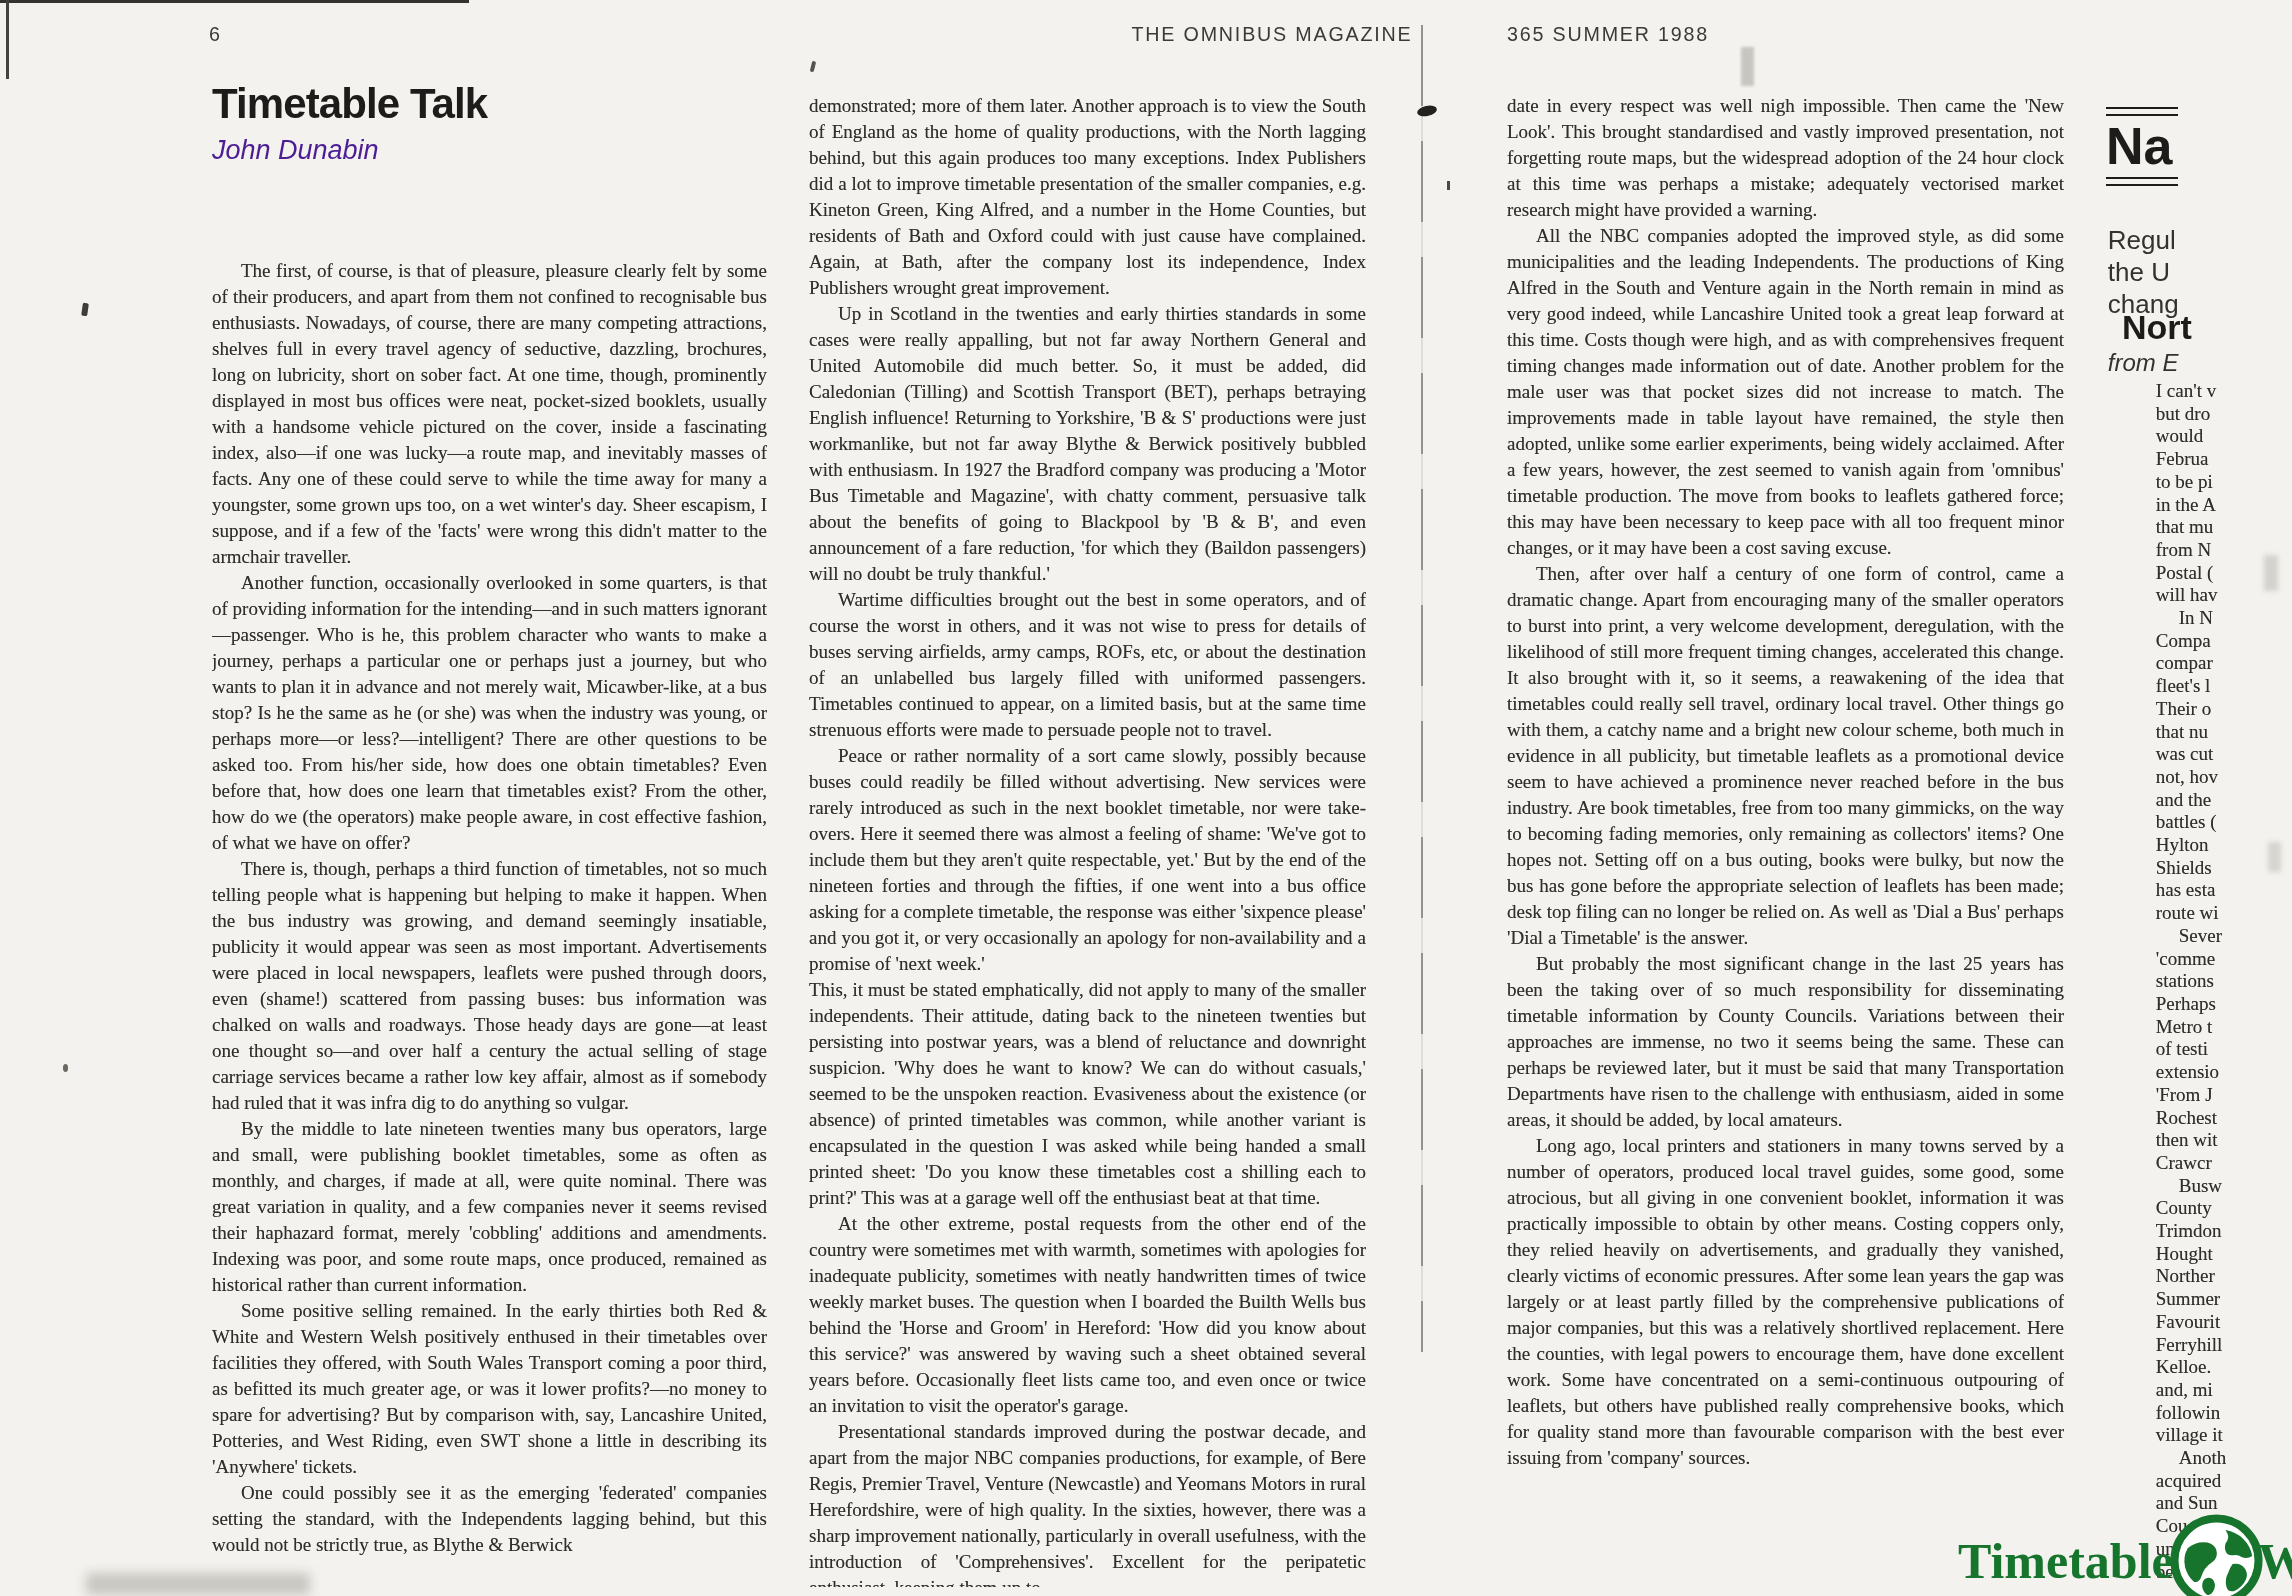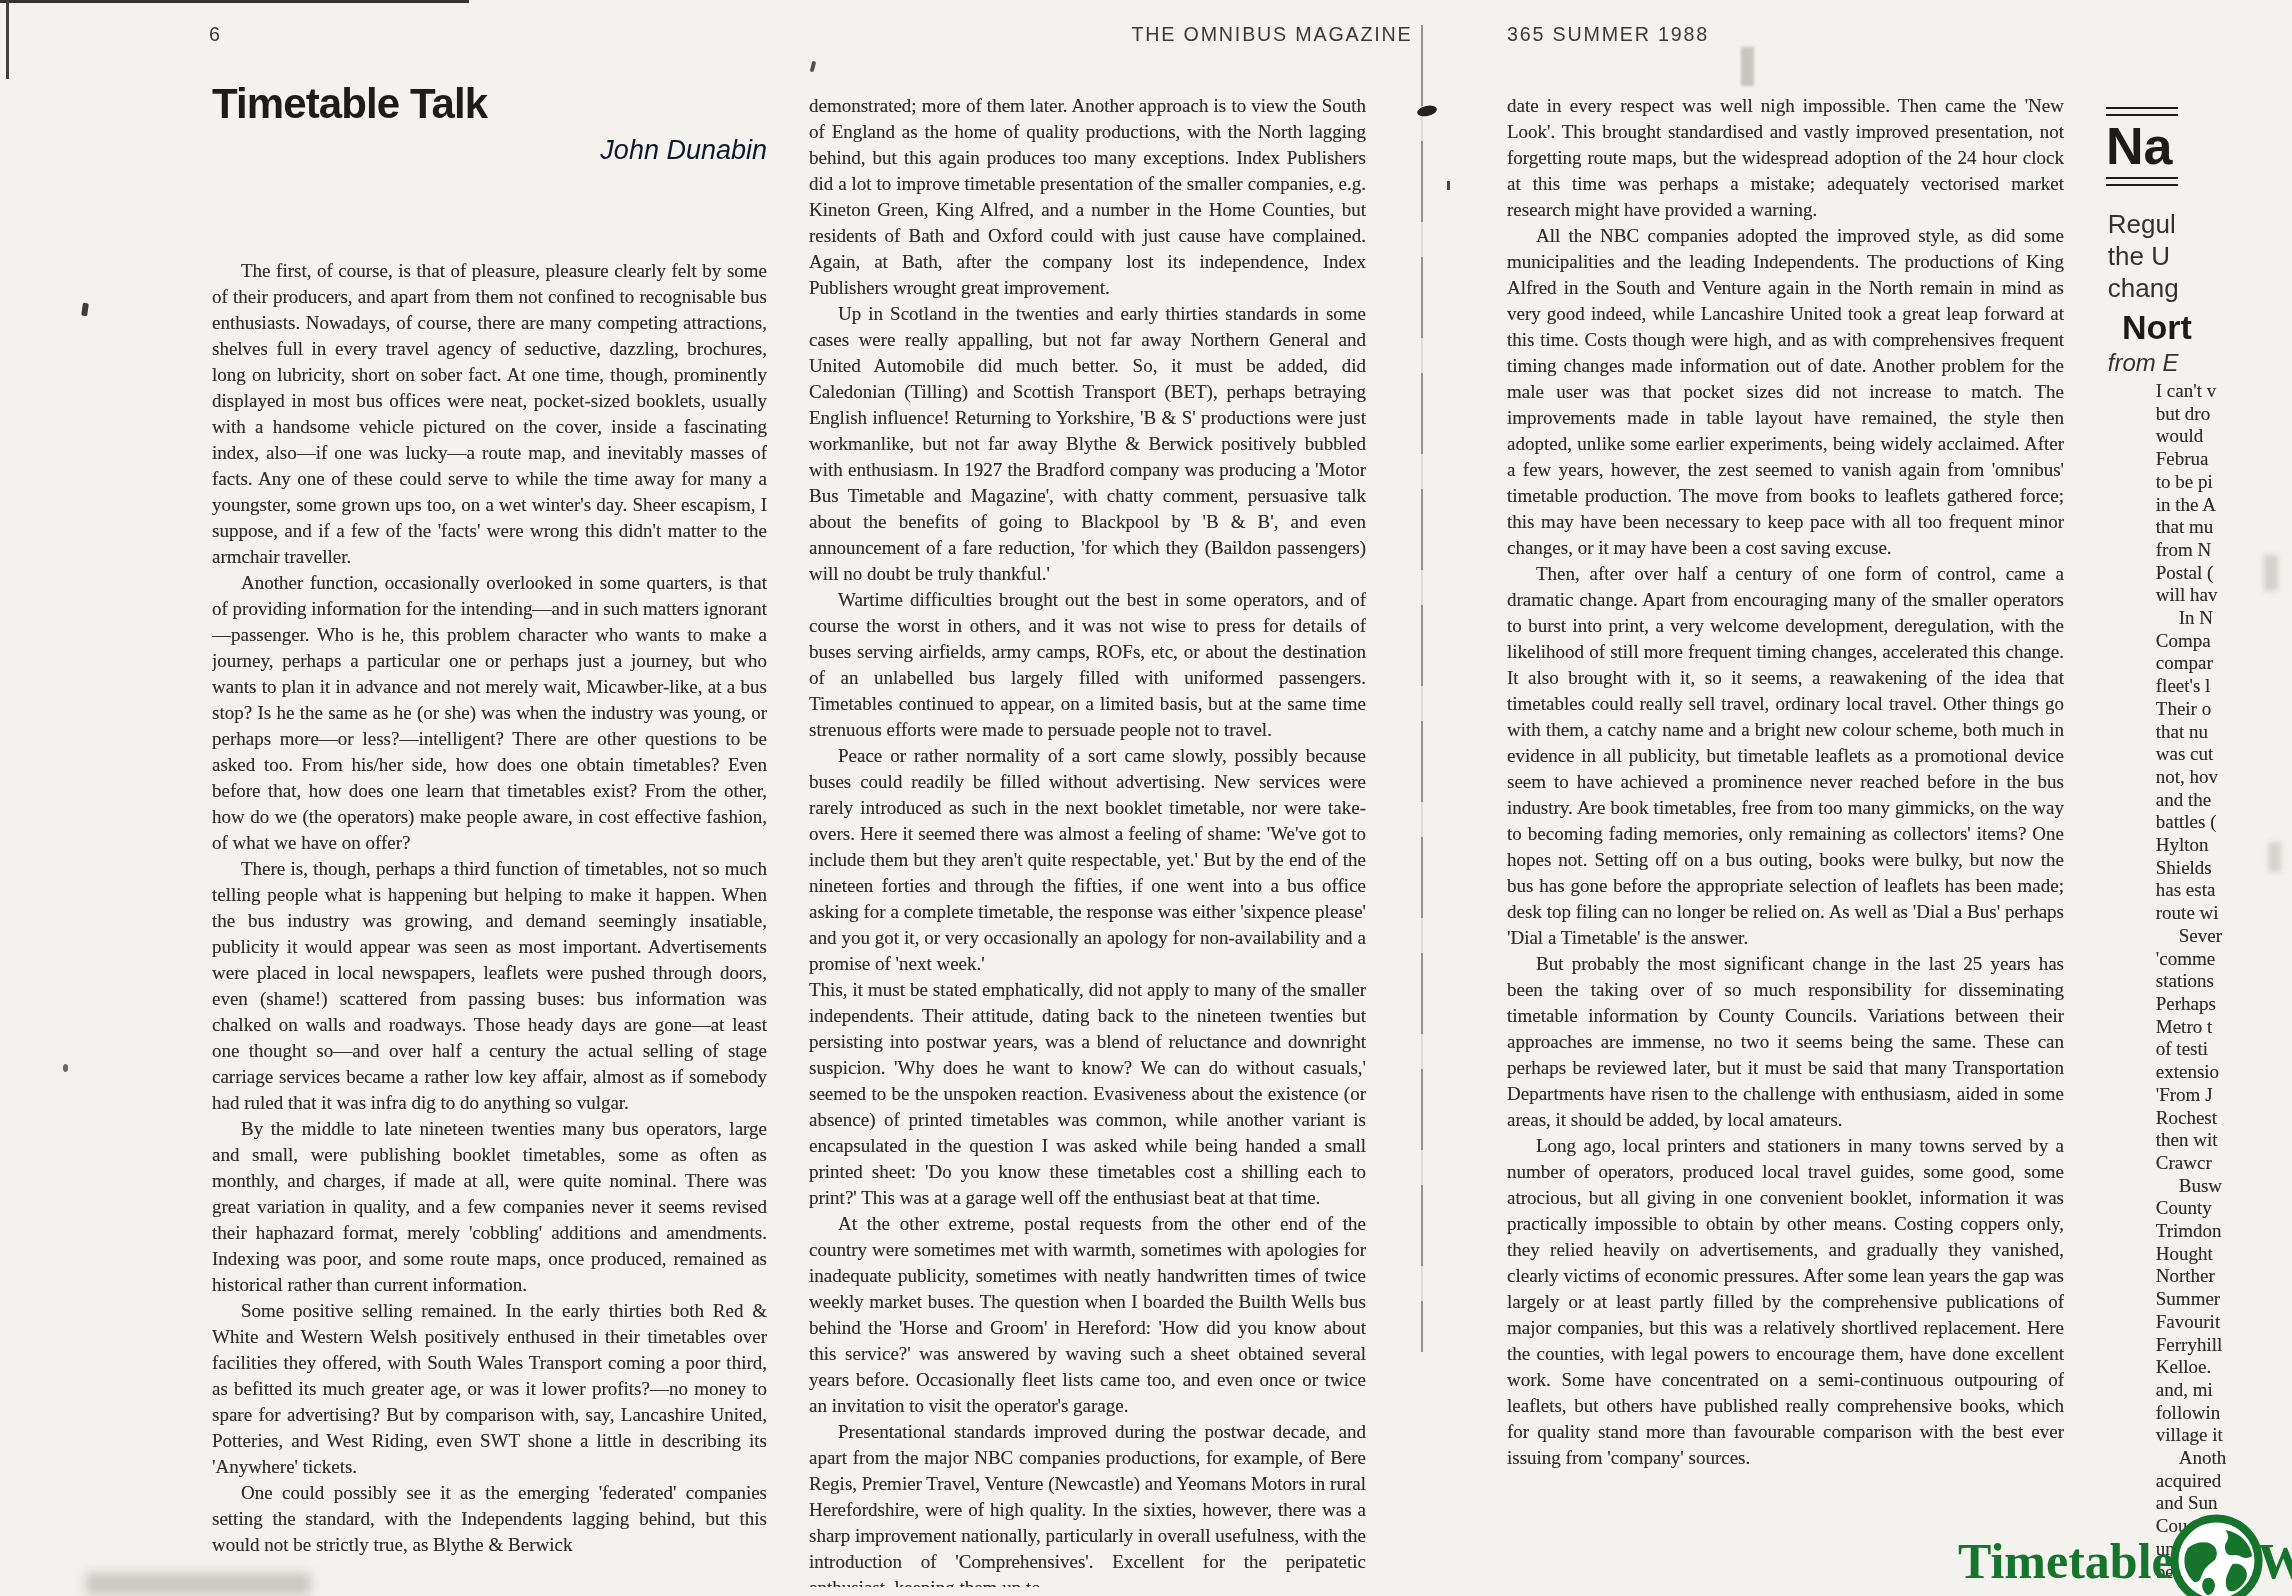--- a/index.html
+++ b/index.html
@@ -16,37 +16,37 @@
   .hdr{position:absolute; top:23px; font-family:"Liberation Sans",sans-serif;
        font-size:19.7px; letter-spacing:1.8px; color:#3b3a36; white-space:nowrap;}
   .hdr.pagenum{left:209px; letter-spacing:0;}
   .hdr.mag{left:1272px; transform:translateX(-50%);text-align:center;}
   .hdr.issue{left:1507px;}
   
   .title-block{position:absolute; left:212px; top:82px; width:555px;}
   .title-block h1{margin:0; font-family:"Liberation Sans",sans-serif;
     font-weight:bold; font-size:42px; letter-spacing:-0.9px; color:#1d1c1a; line-height:1.05;}
   .author{font-family:"Liberation Sans",sans-serif; font-style:italic;
-    font-size:27px; color:#0f172a; margin-top:9px;text-align:right;}
+    font-size:27px; color:#4c1d95; margin-top:9px;}
   
   .col{position:absolute; font-size:19px; line-height:26px;
        text-align:justify; overflow:hidden;
        text-shadow:0 0 0.5px rgba(40,38,34,0.45);}
   .col1{left:212px; top:258px; width:555px; height:1333px;}
   .col2{left:809px; top:93px; width:557px; height:1494px;}
   .col3{left:1507px; top:93px; width:557px; height:1411px;}
   .para{text-indent:0;}
   .para.indent{text-indent:29px;}
   
   .col4{position:absolute; left:2106px; top:0; width:186px; height:1597px; overflow:hidden; z-index:1;}
   .rule-double{width:72px; border-top:2.7px solid #1d1c1a; border-bottom:2.7px solid #1d1c1a; height:5.4px; position:absolute; left:0;}
   .rule-1{top:107px;} .rule-2{top:177px;}
   .masthead{position:absolute; left:0; top:116px; font-family:"Liberation Sans",sans-serif;
     font-weight:bold; font-size:52px; color:#1d1c1a; white-space:nowrap;}
-  .standfirst{position:absolute; left:1.8px; top:208px; font-family:"Liberation Sans",sans-serif;
+  .standfirst{position:absolute; left:1.8px; top:224px; font-family:"Liberation Sans",sans-serif;
     font-size:26px; line-height:32px; color:#33322e; white-space:nowrap;}
   .sec-head{position:absolute; left:0; top:308px; font-family:"Liberation Sans",sans-serif;
     font-weight:bold; font-size:34px; color:#1d1c1a; white-space:nowrap;margin-left:16px;}
   .byline-frag{position:absolute; left:1.8px; top:349px; font-style:italic;
     font-family:"Liberation Sans",sans-serif; font-size:24px; color:#33322e; white-space:nowrap;}
   .col4-body{position:absolute; left:1.8px; top:380px; font-size:19px; line-height:22.7px;
     text-shadow:0 0 0.5px rgba(40,38,34,0.45);}
   .col4-body .text-line{white-space:nowrap;margin-left:48px;}
   .col4-body .text-line.indent{padding-left:23px;}
   

